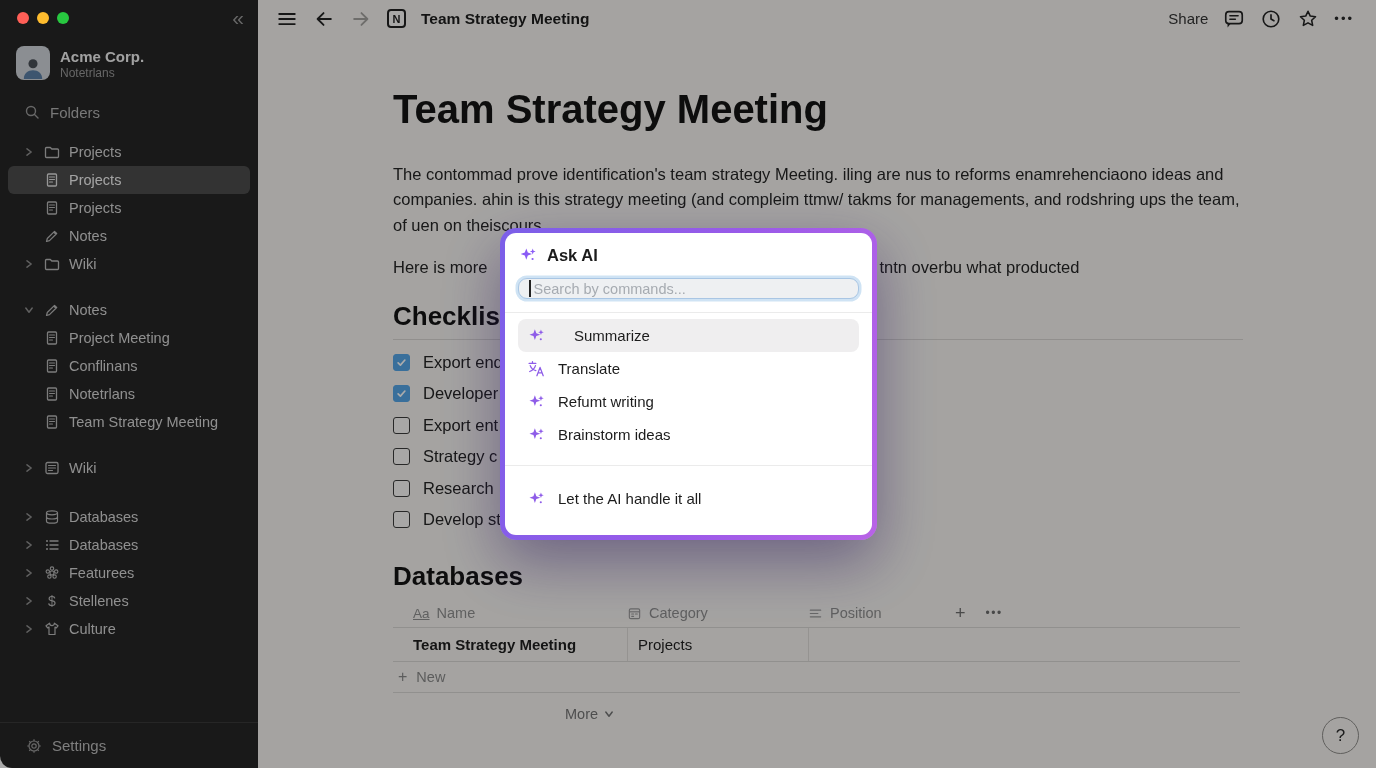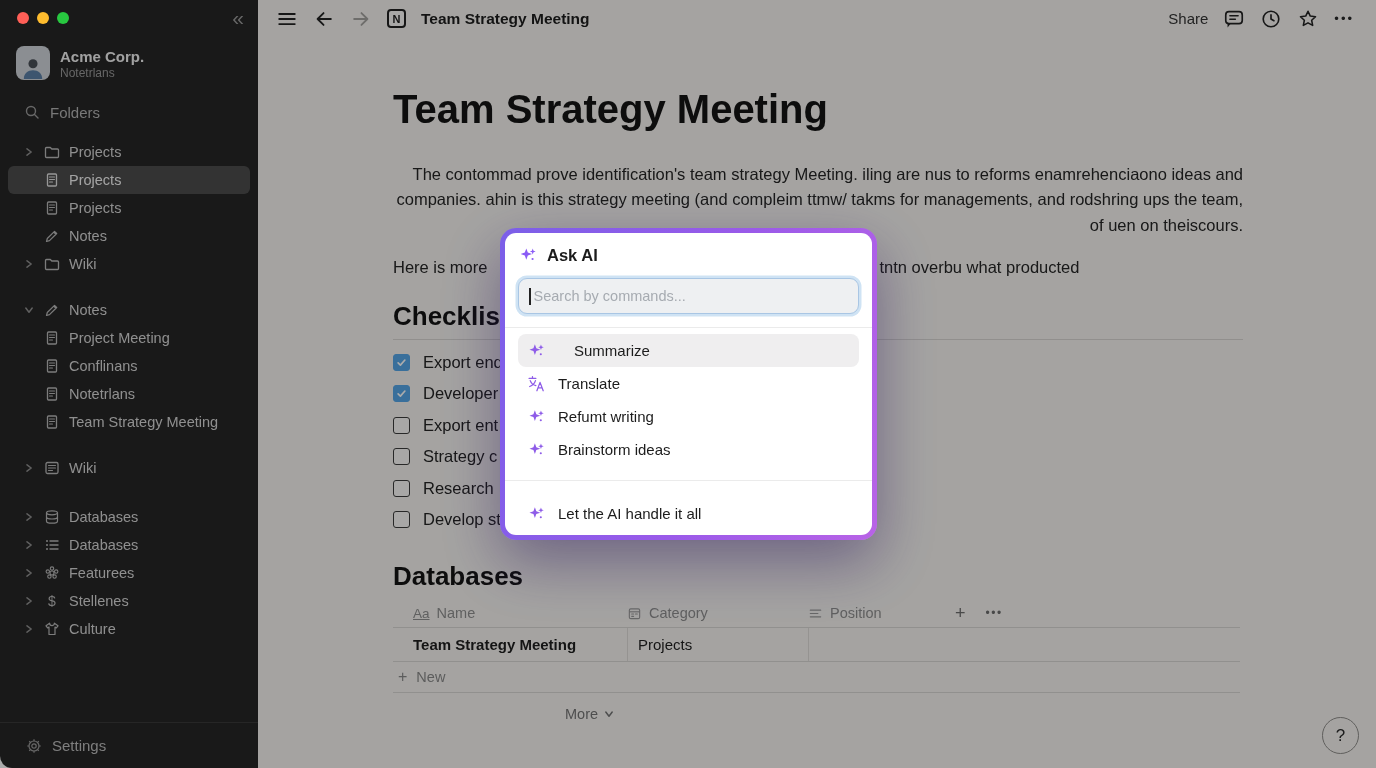--- a/index.html
+++ b/index.html
@@ -37,21 +37,21 @@
   .tbic { width:22px; height:22px; color:#232323; cursor:pointer; flex-shrink:0; }
   .tbic.dis { color:#a5a3a0; }
   .pageicon { width:19px; height:19px; border:2px solid #222; border-radius:4px; display:flex; align-items:center; justify-content:center; font-size:11px; font-weight:700; color:#222; background:#fbfaf8; cursor:pointer; }
   .tb-title { font-size:15.5px; font-weight:700; color:#1d1d1d; }
   .tb-spacer { flex:1; }
   .share { font-size:15px; color:#333; cursor:pointer; }
   .ellipsis { font-size:13px; letter-spacing:2px; color:#2a2a2a; cursor:pointer; }
 
   .content { padding-left:135px; width:985px; }
   h1.doct { font-size:40px; font-weight:700; color:#141414; margin-top:50px; line-height:44px; }
-  .para { margin-top:31px; font-size:16.5px; line-height:25.3px; color:#262626; width:850px;text-align:right; }
+  .para { margin-top:31px; font-size:16.5px; line-height:25.3px; color:#262626; width:850px; }
   .para2 { margin-top:20px; font-size:16.5px; color:#262626; white-space:nowrap; }
   .p2gap { display:inline-block; width:392px; }
   h2.sect { font-size:26px; font-weight:700; color:#141414; }
   .check-head { margin-top:24px; padding-bottom:7px; border-bottom:1px solid #d8d6d3; width:850px; }
   .checklist { margin-top:7px; }
   .citem { height:31.4px; display:flex; align-items:center; gap:13px; font-size:16.5px; color:#242424; }
   .cbox { width:17px; height:17px; border:1.6px solid #3d3d3d; border-radius:3px; background:#fbfaf8; flex-shrink:0; cursor:pointer; display:flex; align-items:center; justify-content:center; }
   .cbox.checked { background:#55a6e8; border-color:#55a6e8; }
   .cbox svg { width:11px; height:11px; color:#fff; }
   .db-head { margin-top:26px; }
@@ -76,21 +76,21 @@
   .help { position:absolute; right:17px; bottom:14px; width:37px; height:37px; border-radius:50%; border:1px solid #8f8d8a; display:flex; align-items:center; justify-content:center; font-size:17px; color:#2a2a2a; cursor:pointer; background:transparent; }
 
   
   .dim { position:fixed; inset:0; background:rgba(0,0,0,0.33); z-index:40; }
   .modal { position:fixed; left:500px; top:228px; width:377px; height:312px; z-index:50; border-radius:16px; padding:5px;
            background:linear-gradient(105deg,#7b5fe8 0%,#9a5ae9 55%,#b863e6 100%); box-shadow:0 22px 60px rgba(40,20,90,0.45); }
   .minner { background:#fff; border-radius:11px; height:100%; padding:13px 13px 0; overflow:hidden; }
   .mhead { display:flex; align-items:center; gap:10px; }
   .mhead .spark { width:19px; height:19px; color:#8b5cf6; }
   .mtitle { font-size:16.5px; font-weight:700; color:#1b1b1b; }
-  .aiinput { margin-top:13px; height:36px; border-radius:9px; background:#eef0f2; border:1.5px solid #a9c6e4; box-shadow:0 0 0 2.5px #cfe3f4; display:flex; align-items:center; padding:0 10px; cursor:text; }
+  .aiinput { margin-top:13px; height:21px; border-radius:9px; background:#eef0f2; border:1.5px solid #a9c6e4; box-shadow:0 0 0 2.5px #cfe3f4; display:flex; align-items:center; padding:0 10px; cursor:text; }
   .caret { width:1.5px; height:17px; background:#222; margin-right:3px; }
   .ph { color:#a6abb1; font-size:14.5px; }
   .mdiv { height:1px; background:#ebebeb; margin:13px -13px 6px; }
   .mdiv2 { height:1px; background:#ebebeb; margin:14px -13px 0; }
   .cmd { height:33px; display:flex; align-items:center; gap:13px; padding:0 9px; border-radius:8px; font-size:15px; color:#1c1c1c; cursor:pointer; }
   .cmd.sel { background:#efeeef;gap:29px; }
   .cmd .cic { width:18px; height:18px; color:#8e5ce8; flex-shrink:0; }
   .cmd.clip { margin-top:16px; }
 </style>
 </head>

